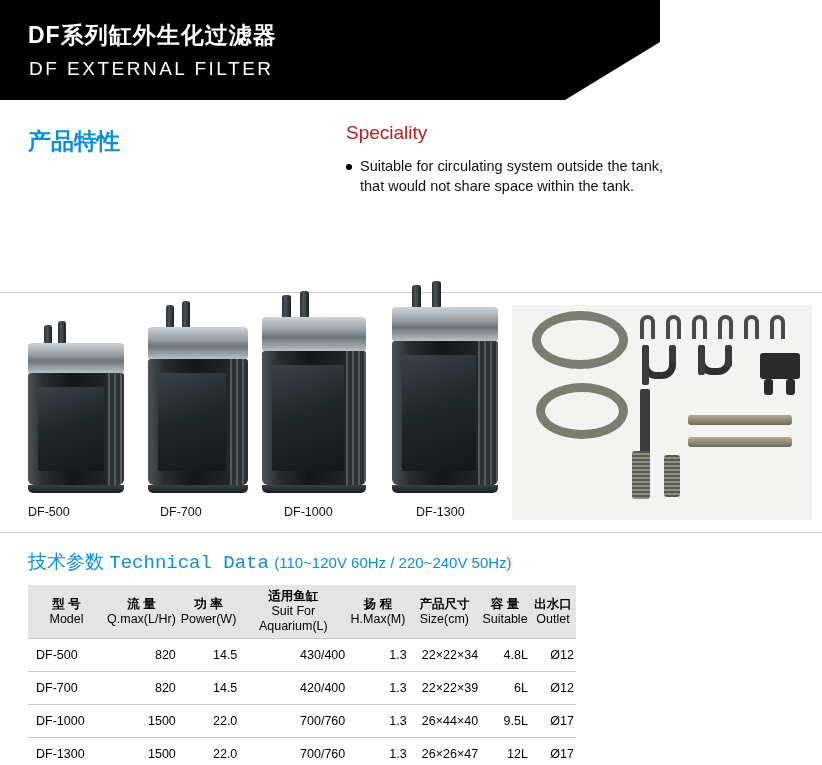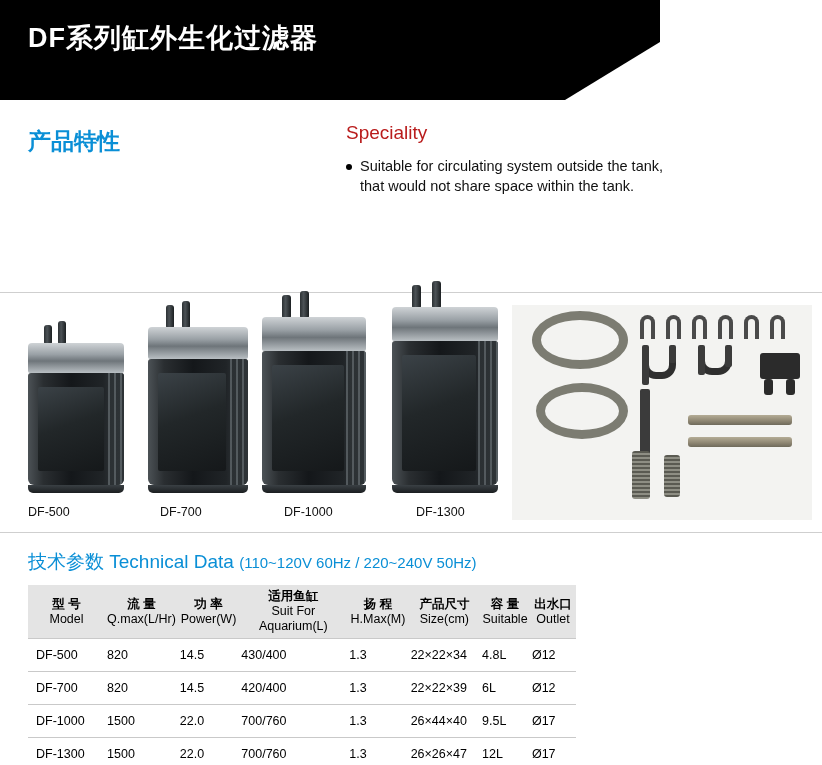--- a/index.html
+++ b/index.html
@@ -23,21 +23,21 @@
   .header-black {
     position: absolute; left:0; top:0;
     width: 660px; height: 100px;
     background: #000;
     
     clip-path: polygon(0 0, 100% 0, 100% 42px, 565px 100px, 0 100px);
   }
   .header-title-cn {
     position: absolute; left: 28px; top: 20px;
     color: #fff;
-    font-size: 27px;
+    font-size: 23px;
     font-weight: bold;
     letter-spacing: 1px;
   }
   .header-title-en {
     position: absolute; left: 29px; top: 58px;
     color: #fff;
     font-size: 19px;
     letter-spacing: 2.5px;
     font-weight: normal;
   }
@@ -186,21 +186,21 @@
   .tech {
     position: relative;
     padding: 14px 0 0 0;
   }
   .tech-title {
     position:absolute; left: 28px; top: 16px;
     font-size: 19px;
     white-space: nowrap;
   }
   .tech-title .cn { color:#0a8fd6; font-weight:normal; }
-  .tech-title .en { color:#0a8fd6; }
+  .tech-title .en { color:#0a8fd6;font-family:Liberation Mono, monospace; }
   .tech-title .volt { color:#0a8fd6; font-size: 15px; }
 
   table.data {
     position:absolute;
     left: 28px; top: 52px;
     width: 548px;
     border-collapse: collapse;
     font-size: 12.5px;
   }
   table.data thead th {
@@ -210,32 +210,33 @@
     font-size: 12.5px;
     font-weight: bold;
     line-height: 15px;
     text-align: center;
     color: #000;
   }
   table.data thead th .sub { font-weight: normal; display:block; }
   table.data tbody td {
     border-bottom: 1px solid #c9c9c9;
     padding: 9px 2px;
-    text-align: left;
+    text-align: right;
     color:#000;
   }
   table.data tbody td.model { text-align: left; padding-left: 8px; }
   table.data tbody tr:first-child td { border-top: 1px solid #c9c9c9; }
 </style>
 </head>
 <body>
 
 <div class="header">
   <div class="header-black"></div>
   <div class="header-title-cn">DF系列缸外生化过滤器</div>
+  <div class="header-title-en">DF EXTERNAL FILTER</div>
 </div>
 
 <div class="spec">
 
   <div class="spec-left">
     <div class="spec-h-cn">产品特性</div>
   </div>
 
   <div class="spec-right">
     <div class="spec-h-en">Speciality</div>

